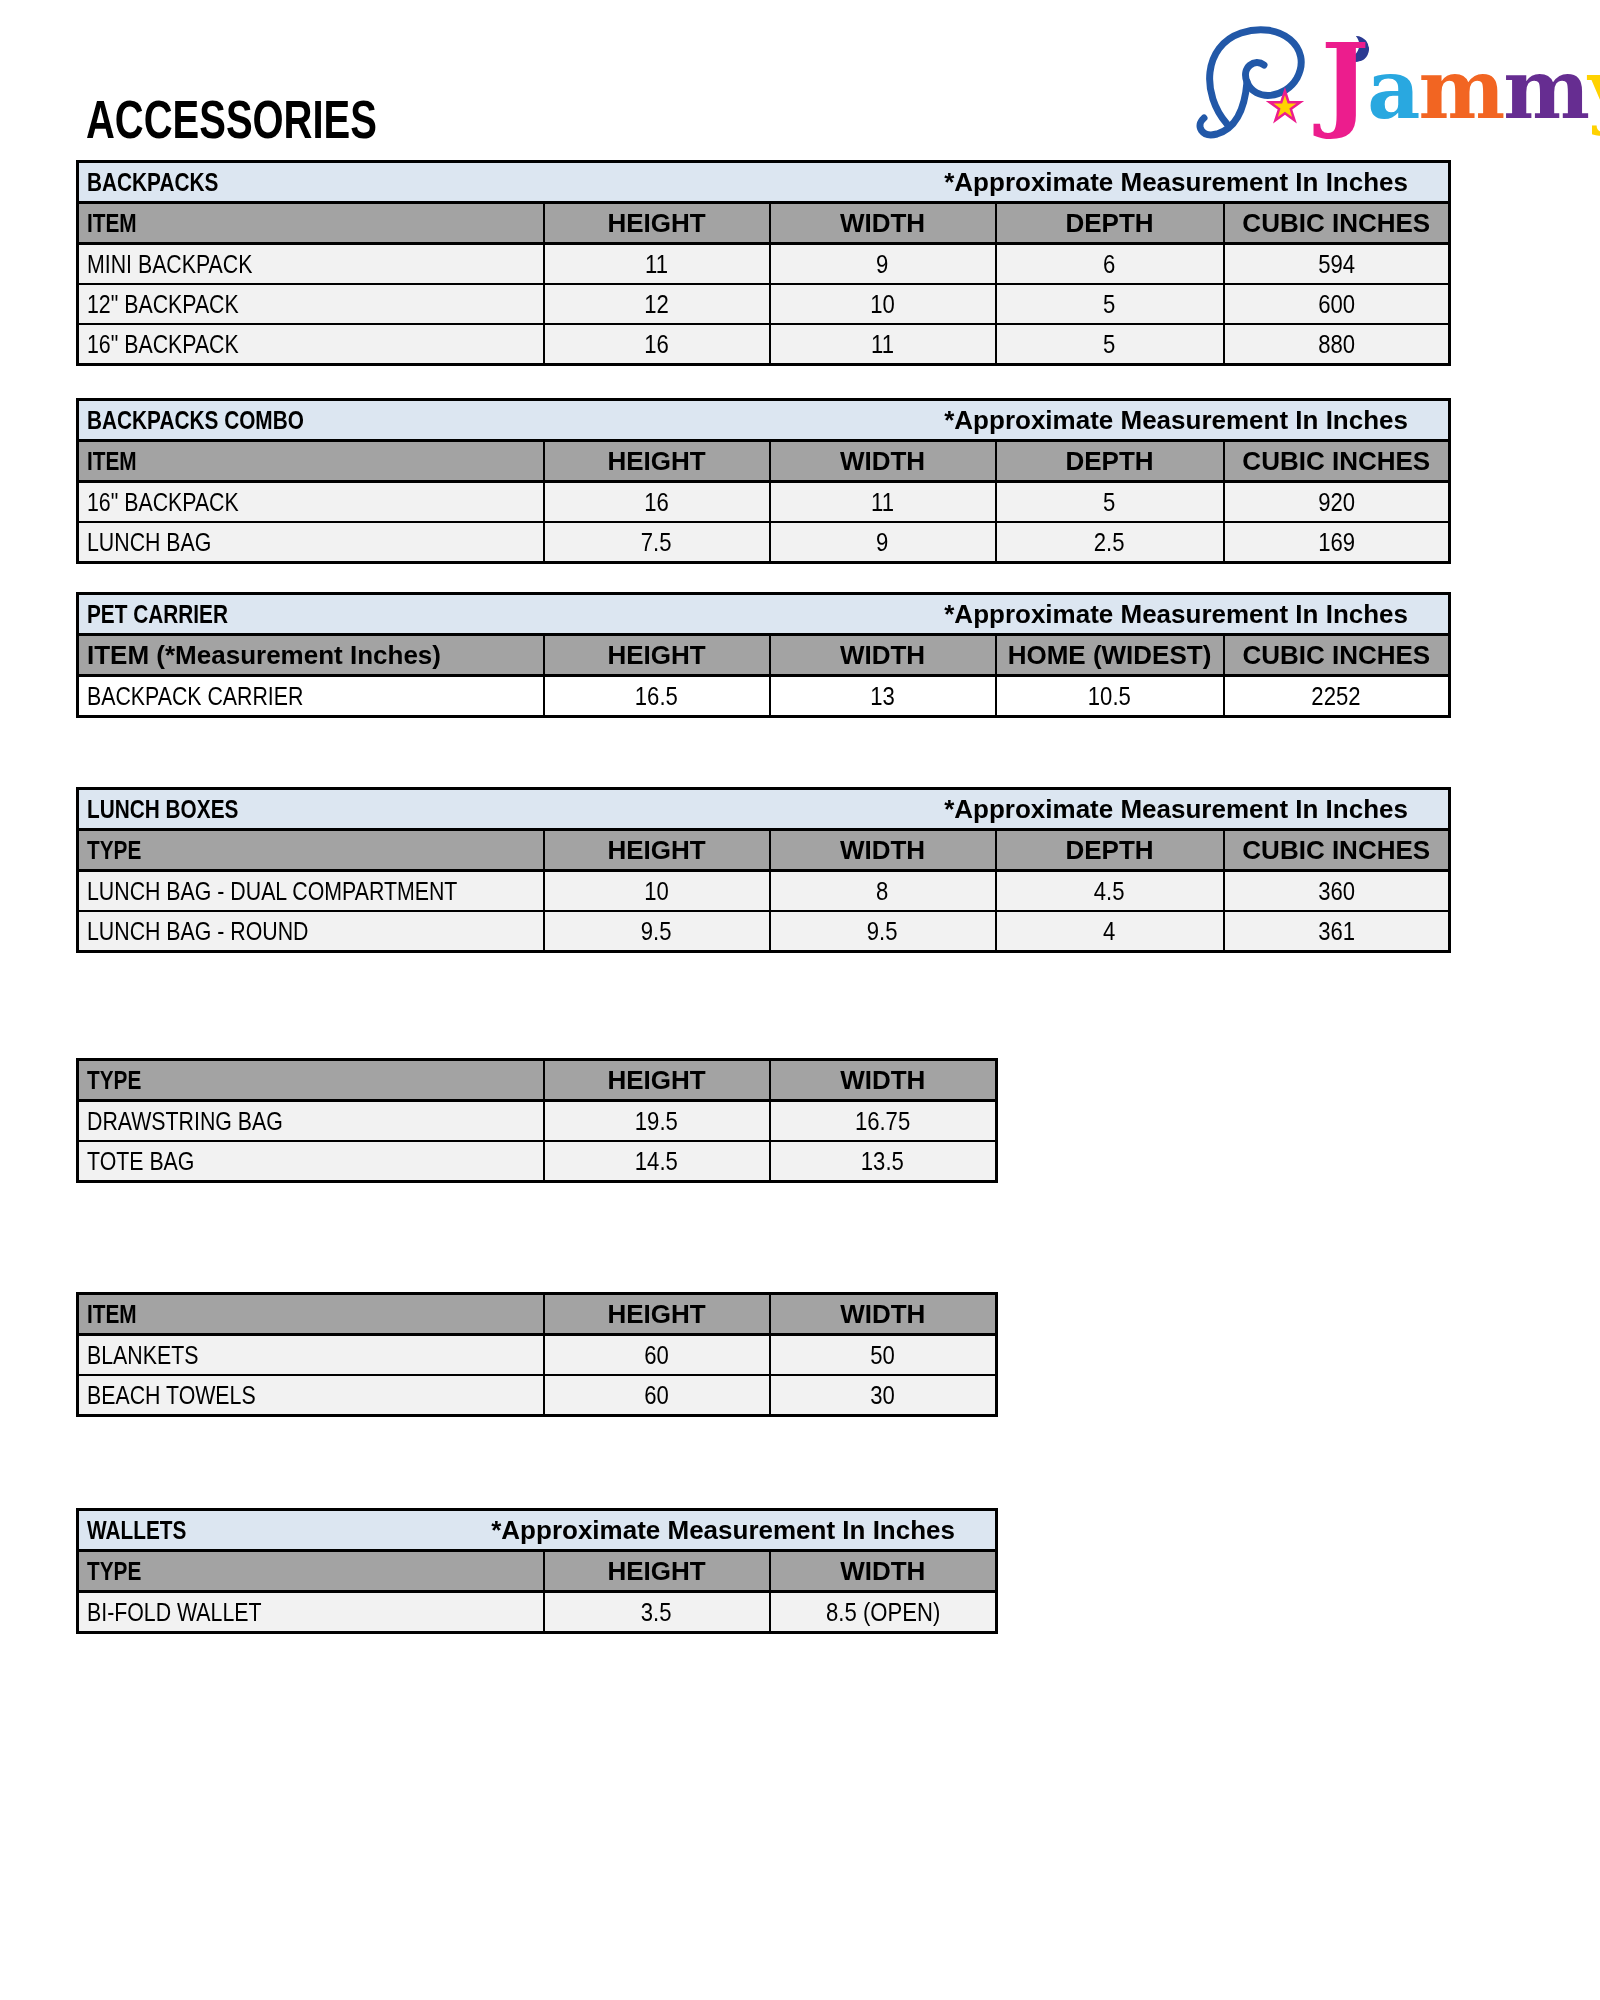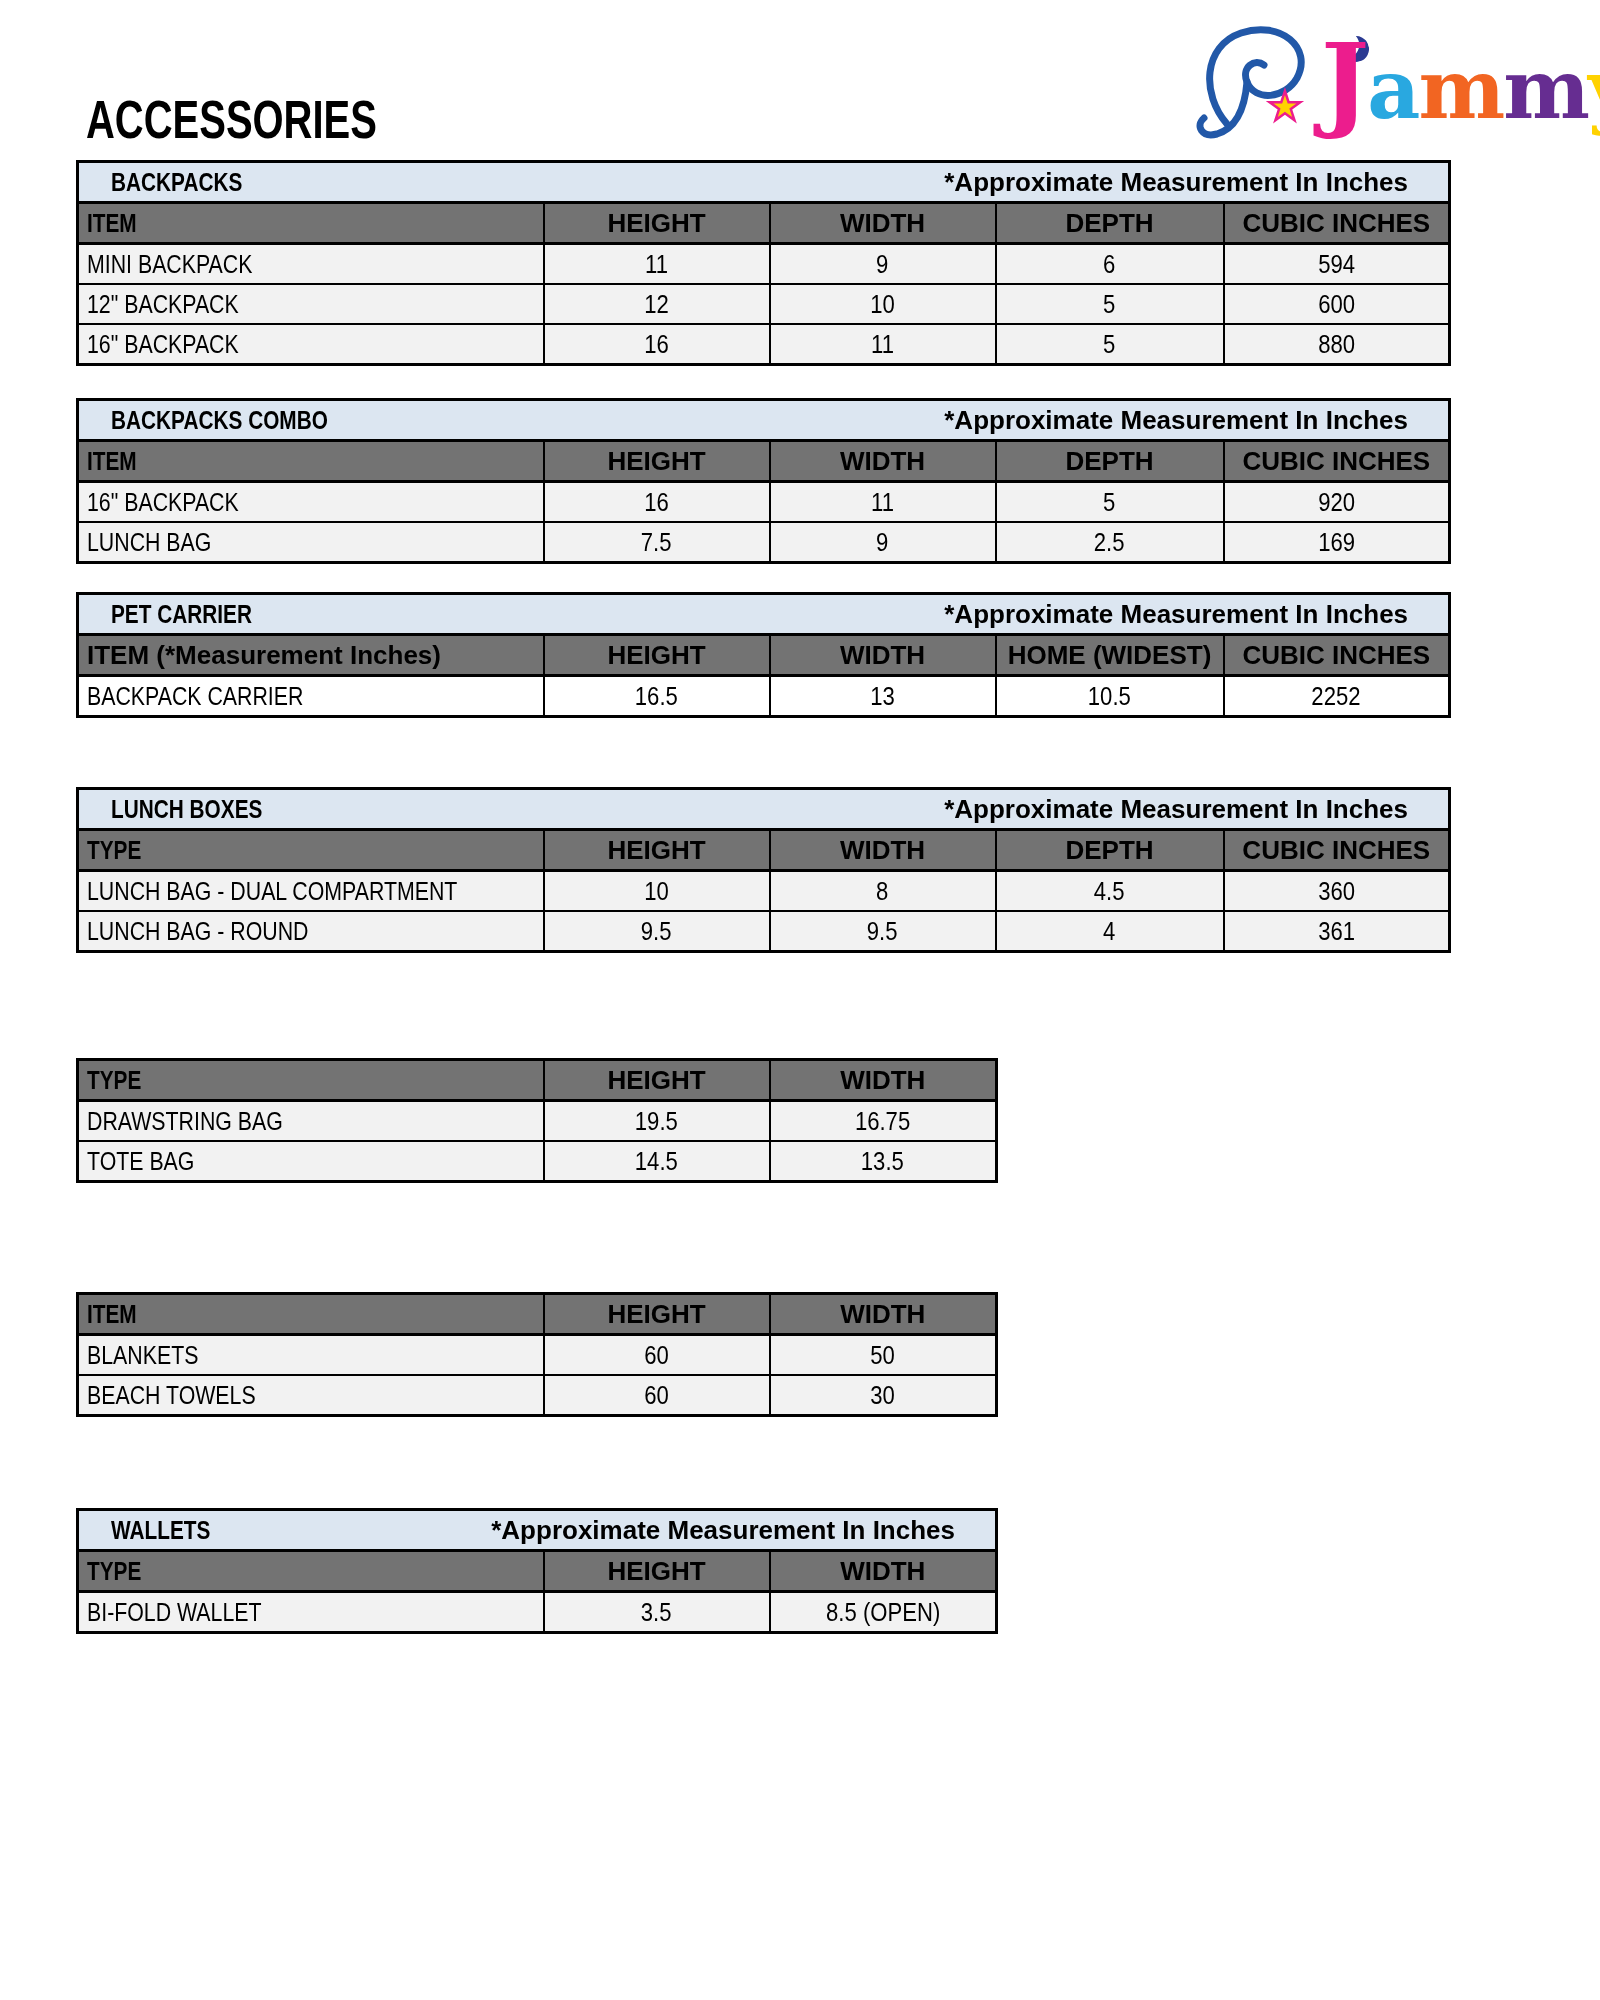--- a/index.html
+++ b/index.html
@@ -41,23 +41,23 @@
   }
   .tbl td,.tbl th{
     border:2px solid #000;height:38px;padding:0;overflow:hidden;white-space:nowrap;
     font-size:26px;text-align:center;vertical-align:middle;
   }
   .tbl tr.sec td{
     background:#dce6f1;border-bottom:3px solid #000;
   }
   .secflex{
     display:flex;justify-content:space-between;align-items:center;
-    padding:0 40px 0 8px;font-weight:bold;margin-left:24px;
-  }
-  .tbl tr.hdr th{background:#737373;border-bottom:3px solid #000;}
+    padding:0 40px 0 8px;font-weight:bold;
+  }
+  .tbl tr.hdr th{background:#a3a3a3;border-bottom:3px solid #000;}
   .tbl tr.row td{background:#f2f2f2;}
   .tbl.rows-white tr.row td{background:#ffffff;}
   .tbl .left{text-align:left;padding-left:8px;}
   
   .cond{display:inline-block;transform:scaleX(.8);transform-origin:left center;font-weight:bold;}
   .condl{display:inline-block;transform:scaleX(.82);transform-origin:left center;}
   .condc{display:inline-block;transform:scaleX(.85);transform-origin:center center;}
   .b{font-weight:bold;}
 </style>
 </head>

